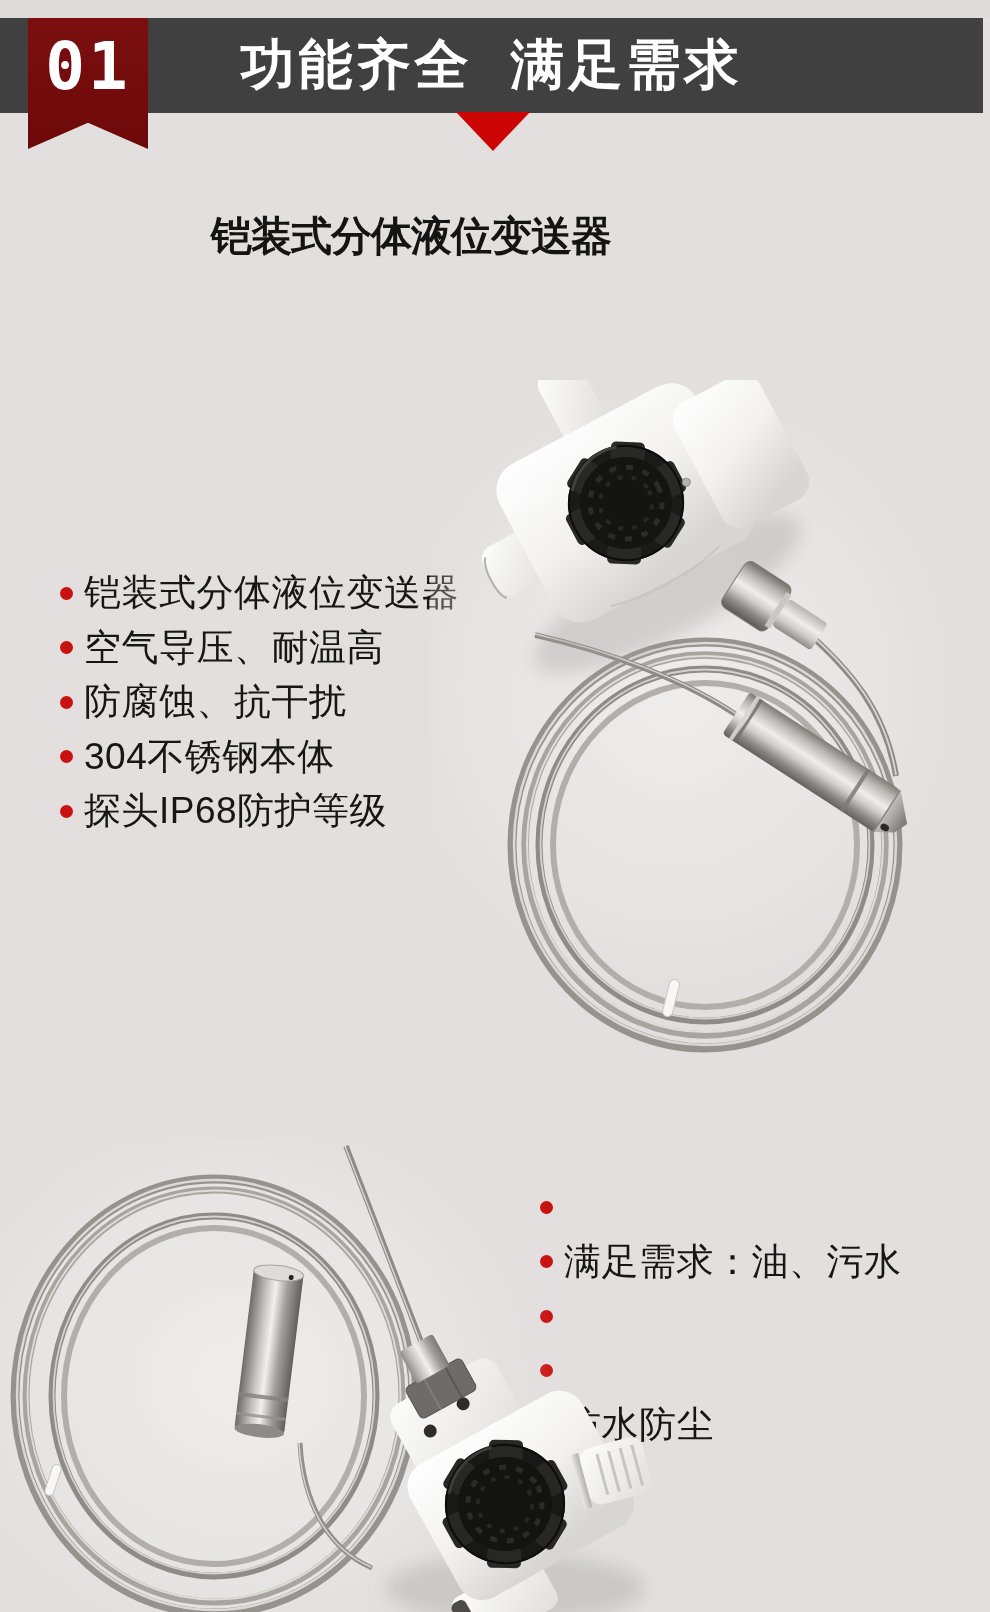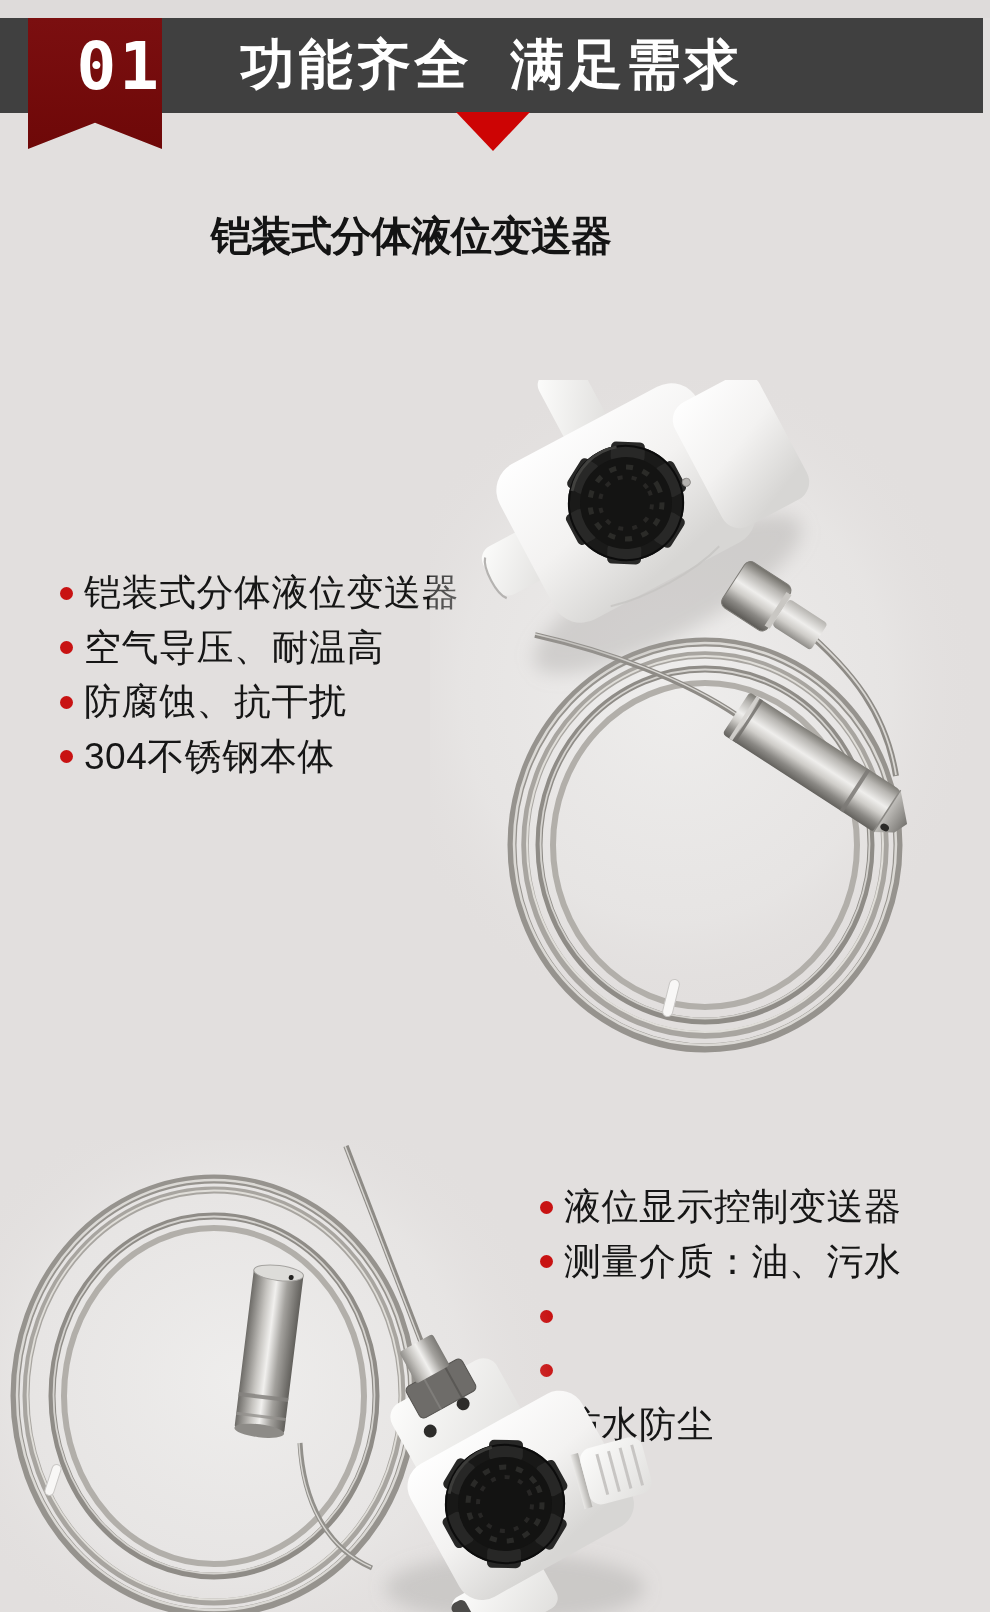--- a/index.html
+++ b/index.html
@@ -16,24 +16,24 @@
   .banner-title{
     color:#ffffff;font-size:54px;font-weight:700;letter-spacing:4px;
     white-space:pre;text-align:center;
   }
   .banner-arrow{
     position:absolute;left:456px;top:112px;width:0;height:0;
     border-left:37px solid transparent;border-right:37px solid transparent;
     border-top:39px solid #cd0404;
   }
   .ribbon{
-    position:absolute;left:28px;top:18px;width:134px;height:131px;
+    position:absolute;left:28px;top:18px;width:120px;height:131px;
     background:linear-gradient(180deg,#7b0f10 0%,#6e0808 100%);
     clip-path:polygon(0 0,100% 0,100% 100%,50% 80%,0 100%);
-    text-align:right;
+    text-align:center;
   }
   .ribbon-number{
     color:#ffffff;font-family:"DejaVu Sans Mono","Liberation Mono",monospace;
     font-weight:700;font-size:66px;line-height:98px;letter-spacing:3px;
   }
   .intro{position:absolute;left:0;top:210px;width:822px;text-align:center;color:#141414;}
   .intro-title{margin:0;font-size:41px;font-weight:700;letter-spacing:-1px;line-height:52px;}
   .intro-subtitle{margin:6px 0 0 0;font-size:29px;font-weight:400;letter-spacing:-1px;line-height:38px;color:#121212;}
   ul.features{list-style:none;margin:0;padding:0;position:absolute;}
   .features-1{left:60px;top:566px;}
@@ -78,20 +78,24 @@
         <span class="dot"></span>
         <span class="feat-text">空气导压、耐温高</span>
       </li>
     <li>
         <span class="dot"></span>
         <span class="feat-text">防腐蚀、抗干扰</span>
       </li>
     <li>
         <span class="dot"></span>
         <span class="feat-text">304不锈钢本体</span>
+      </li>
+    <li>
+        <span class="dot"></span>
+        <span class="feat-text">探头IP68防护等级</span>
       </li>
   </ul>
 
   <svg id="product1" class="product-svg" width="560" height="700" viewBox="0 0 560 700">
     <defs>
       <radialGradient id="g1" cx="50%" cy="50%" r="50%">
         <stop offset="0%" stop-color="#efeeed" stop-opacity="0.95"></stop>
         <stop offset="70%" stop-color="#eceBea" stop-opacity="0.45"></stop>
         <stop offset="100%" stop-color="#e2dfde" stop-opacity="0"></stop>
       </radialGradient>
@@ -189,25 +193,24 @@
     <g transform="translate(312,207) rotate(33)">
       <rect x="-10" y="-27" width="54" height="54" rx="7" fill="url(#m1a)" stroke="#7d7b76" stroke-width="1"></rect>
       <rect x="40" y="-20" width="6" height="40" fill="#c9c7c3"></rect>
       <rect x="46" y="-16" width="46" height="32" rx="4" fill="url(#m1a)"></rect>
     </g>
   </svg>
 
   <ul class="features features-2">
     <li>
         <span class="dot"></span>
-        <span class="feat-text">液位显示控制变送器</span>
-      </li>
-    <li>
-        <span class="dot"></span>
-        <span class="feat-text">测量介质：油、污水</span>
+      </li>
+    <li>
+        <span class="dot"></span>
+        <span class="feat-text">满足需求：油、污水</span>
       </li>
     <li>
         <span class="dot"></span>
       </li>
     <li>
         <span class="dot"></span>
       </li>
     <li>
         <span class="dot"></span>
         <span class="feat-text">防水防尘</span>

